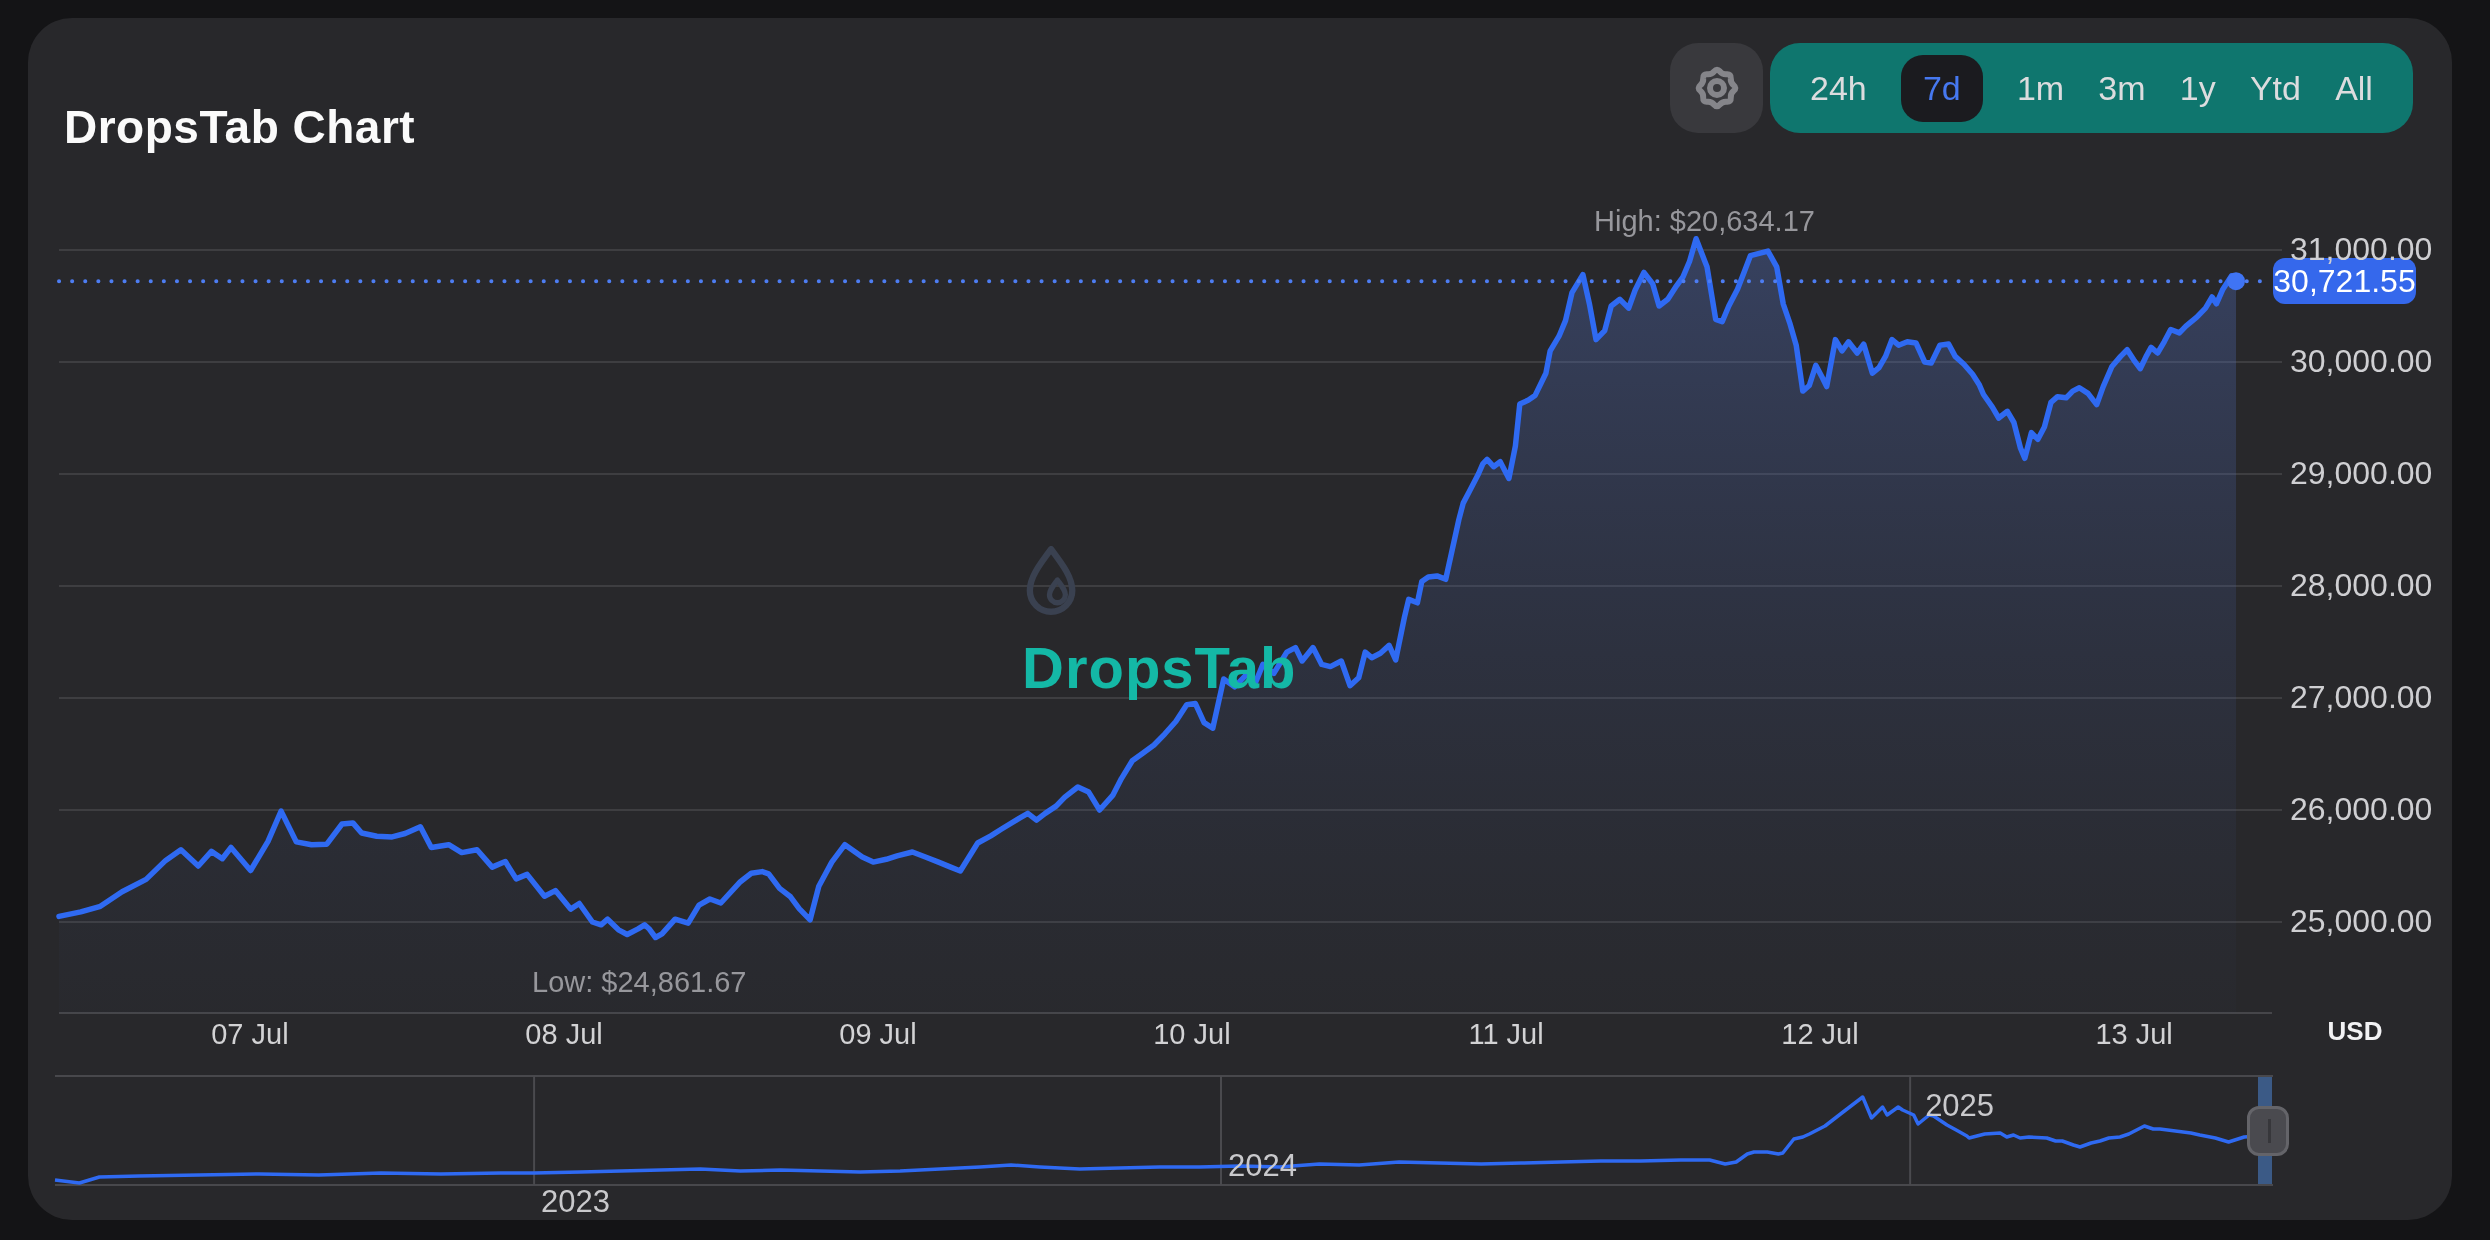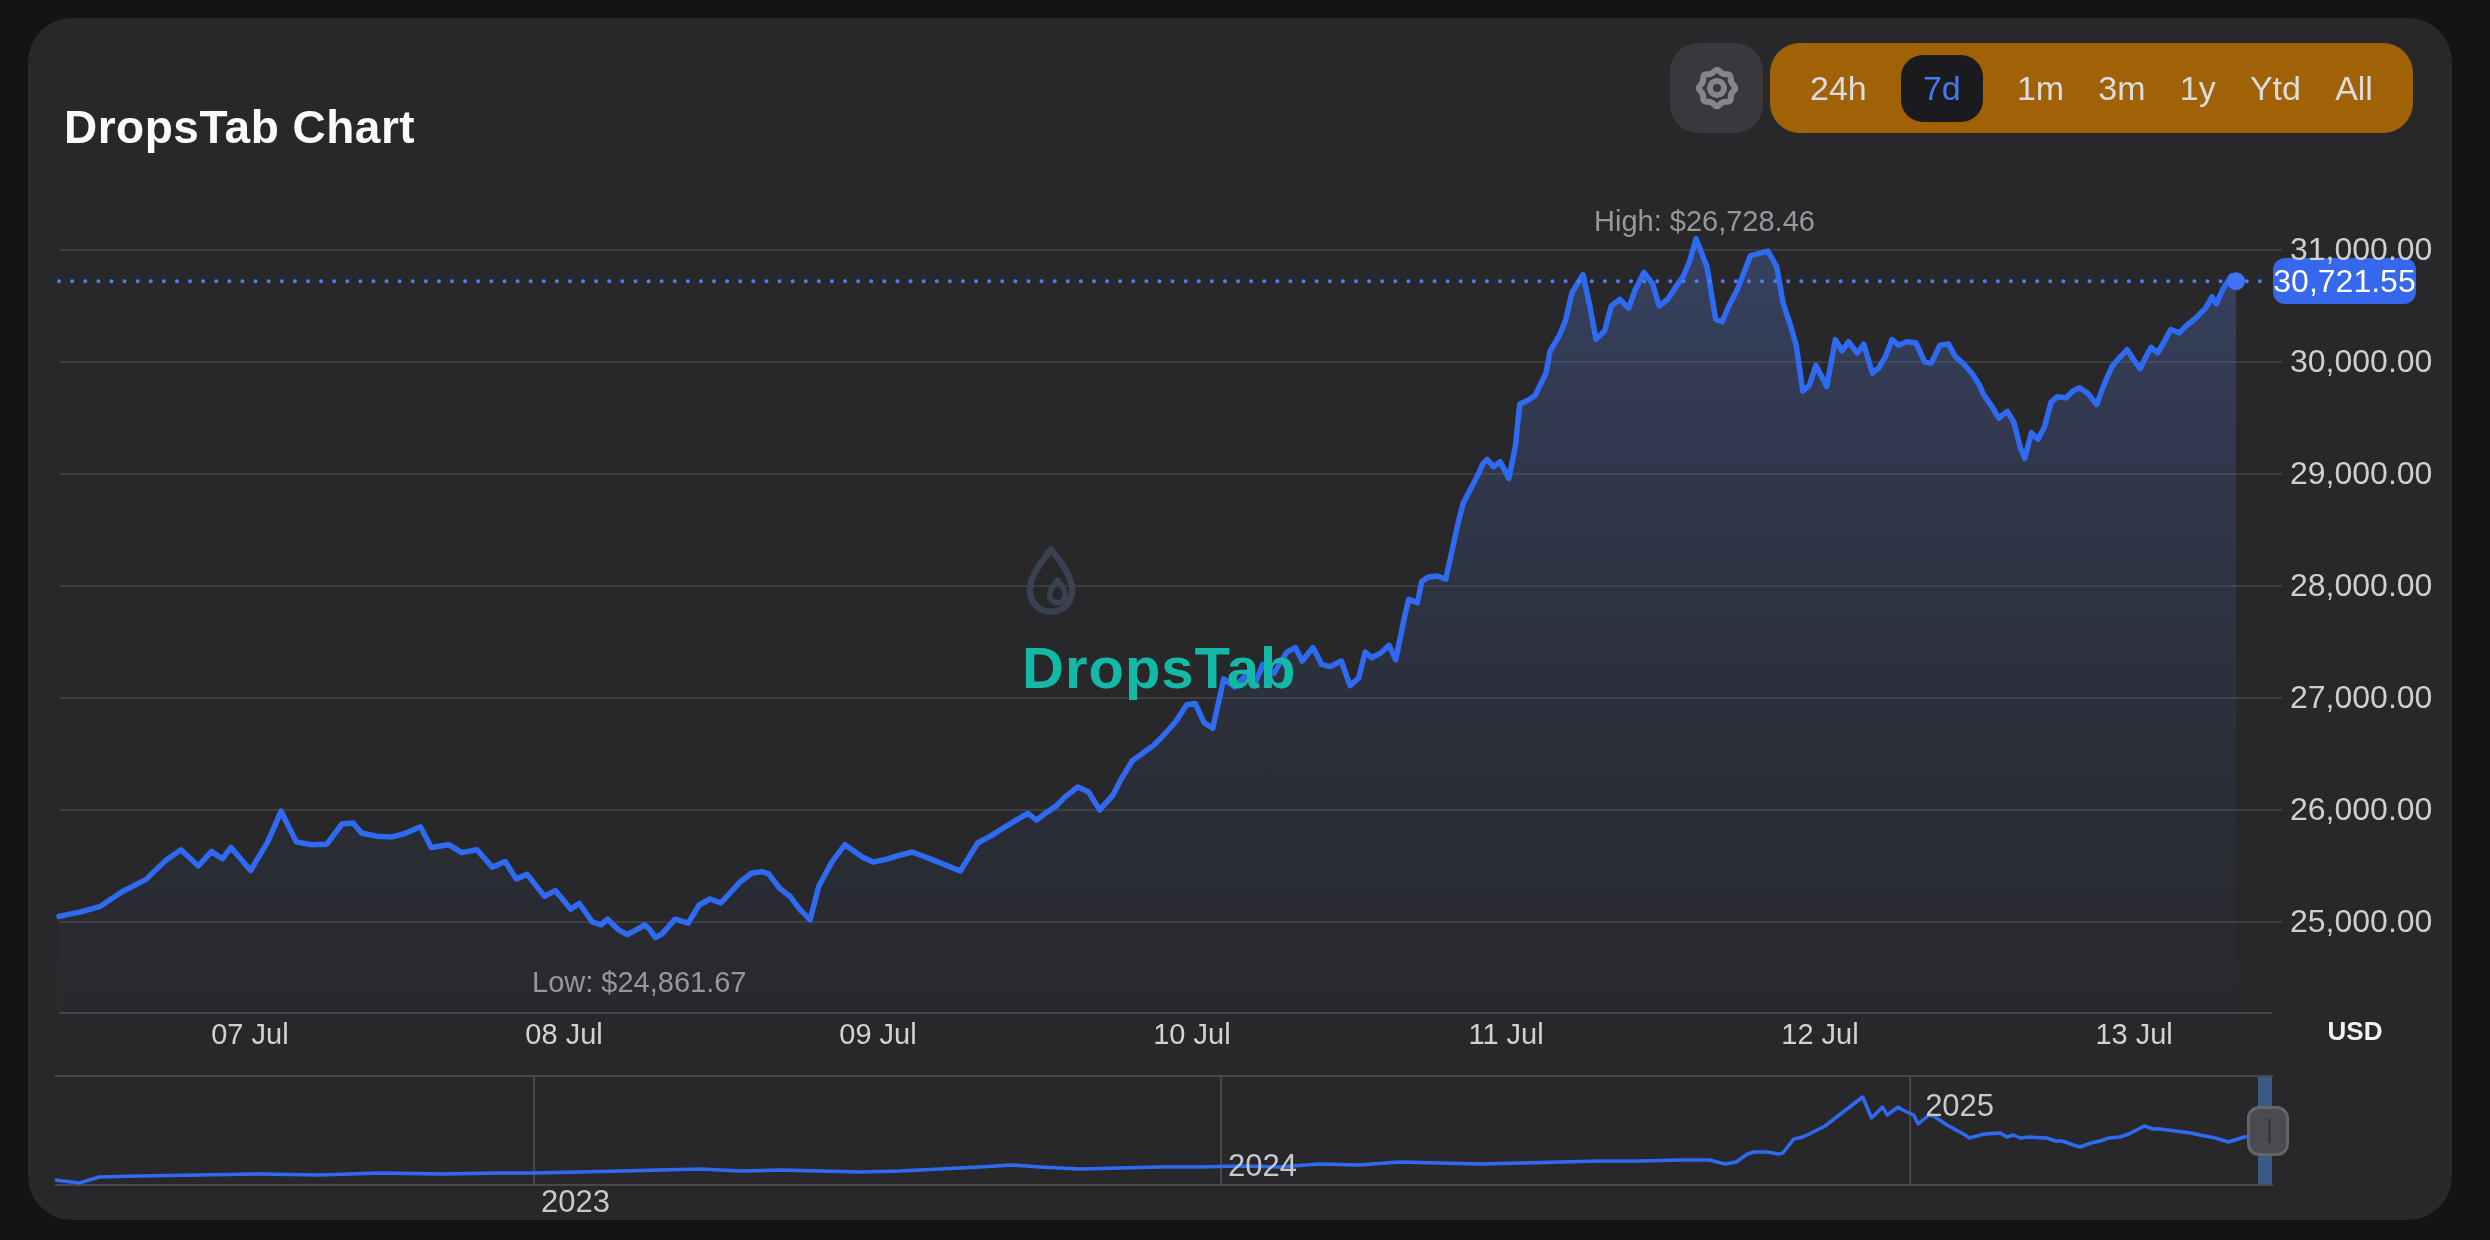--- a/index.html
+++ b/index.html
@@ -5,21 +5,21 @@
   html,body{margin:0;padding:0;background:#17171a;}
   .stage{position:relative;width:2490px;height:1240px;background:#141416;
          font-family:"Liberation Sans",sans-serif;overflow:hidden;}
   .card{position:absolute;left:28px;top:18px;width:2424px;height:1202px;
         background:#28282b;border-radius:44px;}
   .page-title{position:absolute;left:64px;top:100px;font-size:46px;font-weight:700;
         color:#fafafa;letter-spacing:0.5px;}
   .gear-btn{position:absolute;left:1670px;top:43px;width:93px;height:90px;border-radius:28px;
         background:#39393d;display:flex;align-items:center;justify-content:center;cursor:pointer;}
   .ranges{position:absolute;left:1770px;top:43px;width:643px;height:90px;border-radius:30px;
-        background:#a16207;display:flex;align-items:center;justify-content:space-between;
+        background:#0f766e;display:flex;align-items:center;justify-content:space-between;
         padding:0 40px;box-sizing:border-box;}
   .range-item{font-size:34px;font-weight:500;color:#dcdcde;cursor:pointer;white-space:nowrap;}
   .range-item.active{background:#1b1b1f;color:#4678f0;border-radius:22px;padding:14px 22px;}
   svg.chart{position:absolute;left:0;top:0;}
   .labels{position:absolute;left:0;top:0;width:2490px;height:1240px;pointer-events:none;}
   .ylab{position:absolute;left:2290px;width:150px;font-size:32px;color:#cfcfd2;}
   .xlab{position:absolute;font-size:29px;color:#d2d2d4;transform:translateX(-50%);}
   .yearlab{position:absolute;font-size:31px;color:#c9c9cc;}
   .hl-label{position:absolute;font-size:29px;color:#97979c;}
   .high-label{left:1594px;top:205px;}
@@ -82,21 +82,21 @@
   <div class="plot-hover"></div>
 
   <div class="labels" id="labels-layer">
     <div class="watermark">
       <svg width="56" height="70" viewBox="0 0 52 66">
         <path d="M27 3 C15 19 7 30 7 42 a20 20 0 0 0 40 0 C47 30 39 19 27 3 Z" fill="none" stroke="#3a4150" stroke-width="6" stroke-linejoin="round"></path>
         <path d="M33 32 c-5 7 -7.5 10 -7.5 14 a7.5 7.5 0 0 0 15 0 c0 -4 -2.5 -7 -7.5 -14 Z" fill="none" stroke="#3a4150" stroke-width="5" stroke-linejoin="round"></path>
       </svg>
       <span class="wm-text">DropsTab</span>
     </div>
-    <div class="hl-label high-label">High: $26,728.46</div>
+    <div class="hl-label high-label">High: $20,634.17</div>
     <div class="hl-label low-label">Low: $24,861.67</div>
     <div class="price-badge" style="top: 258.186px;">30,721.55</div>
     <div class="usd">USD</div>
   <div class="ylab" style="top: 231px;">31,000.00</div>
       <div class="ylab" style="top: 343px;">30,000.00</div>
       <div class="ylab" style="top: 455px;">29,000.00</div>
       <div class="ylab" style="top: 567px;">28,000.00</div>
       <div class="ylab" style="top: 679px;">27,000.00</div>
       <div class="ylab" style="top: 791px;">26,000.00</div>
       <div class="ylab" style="top: 903px;">25,000.00</div>

